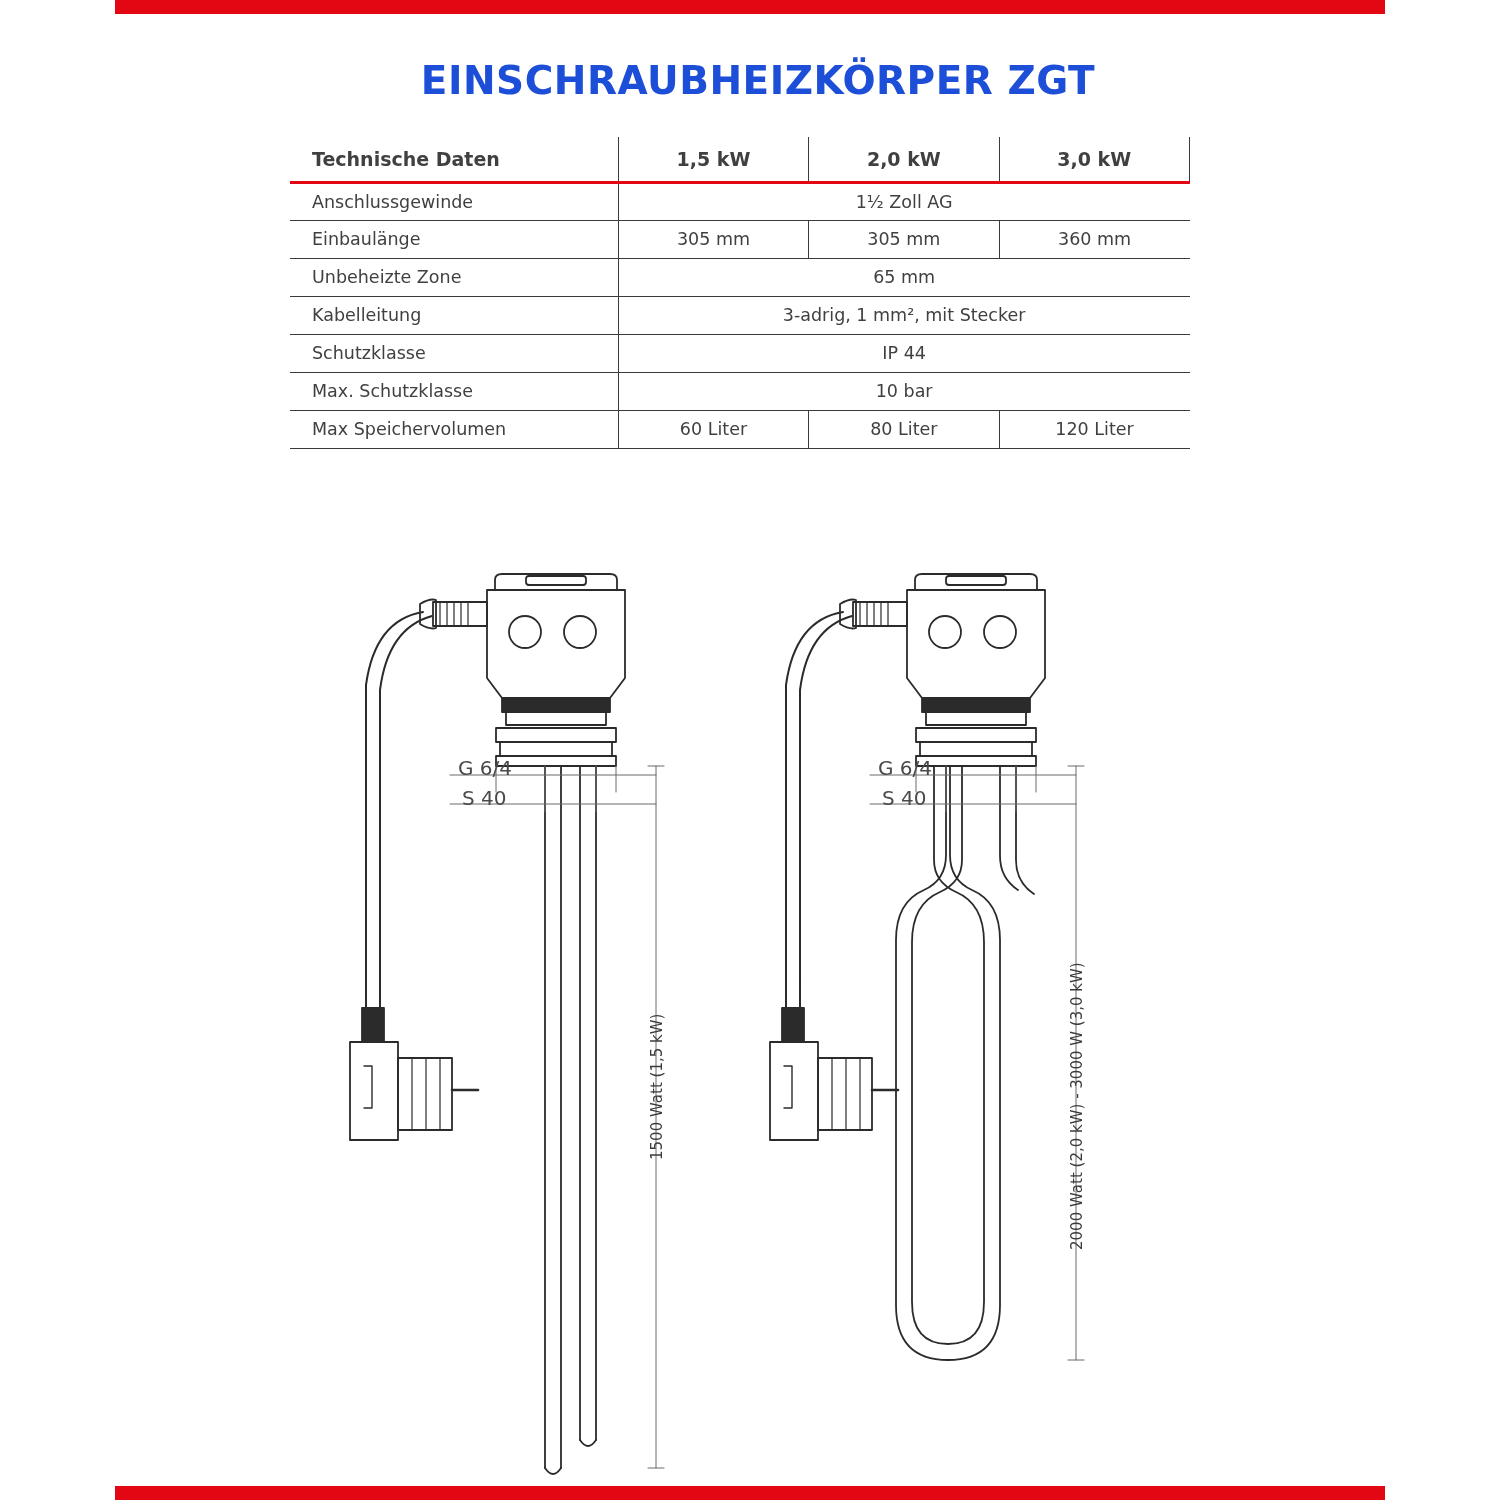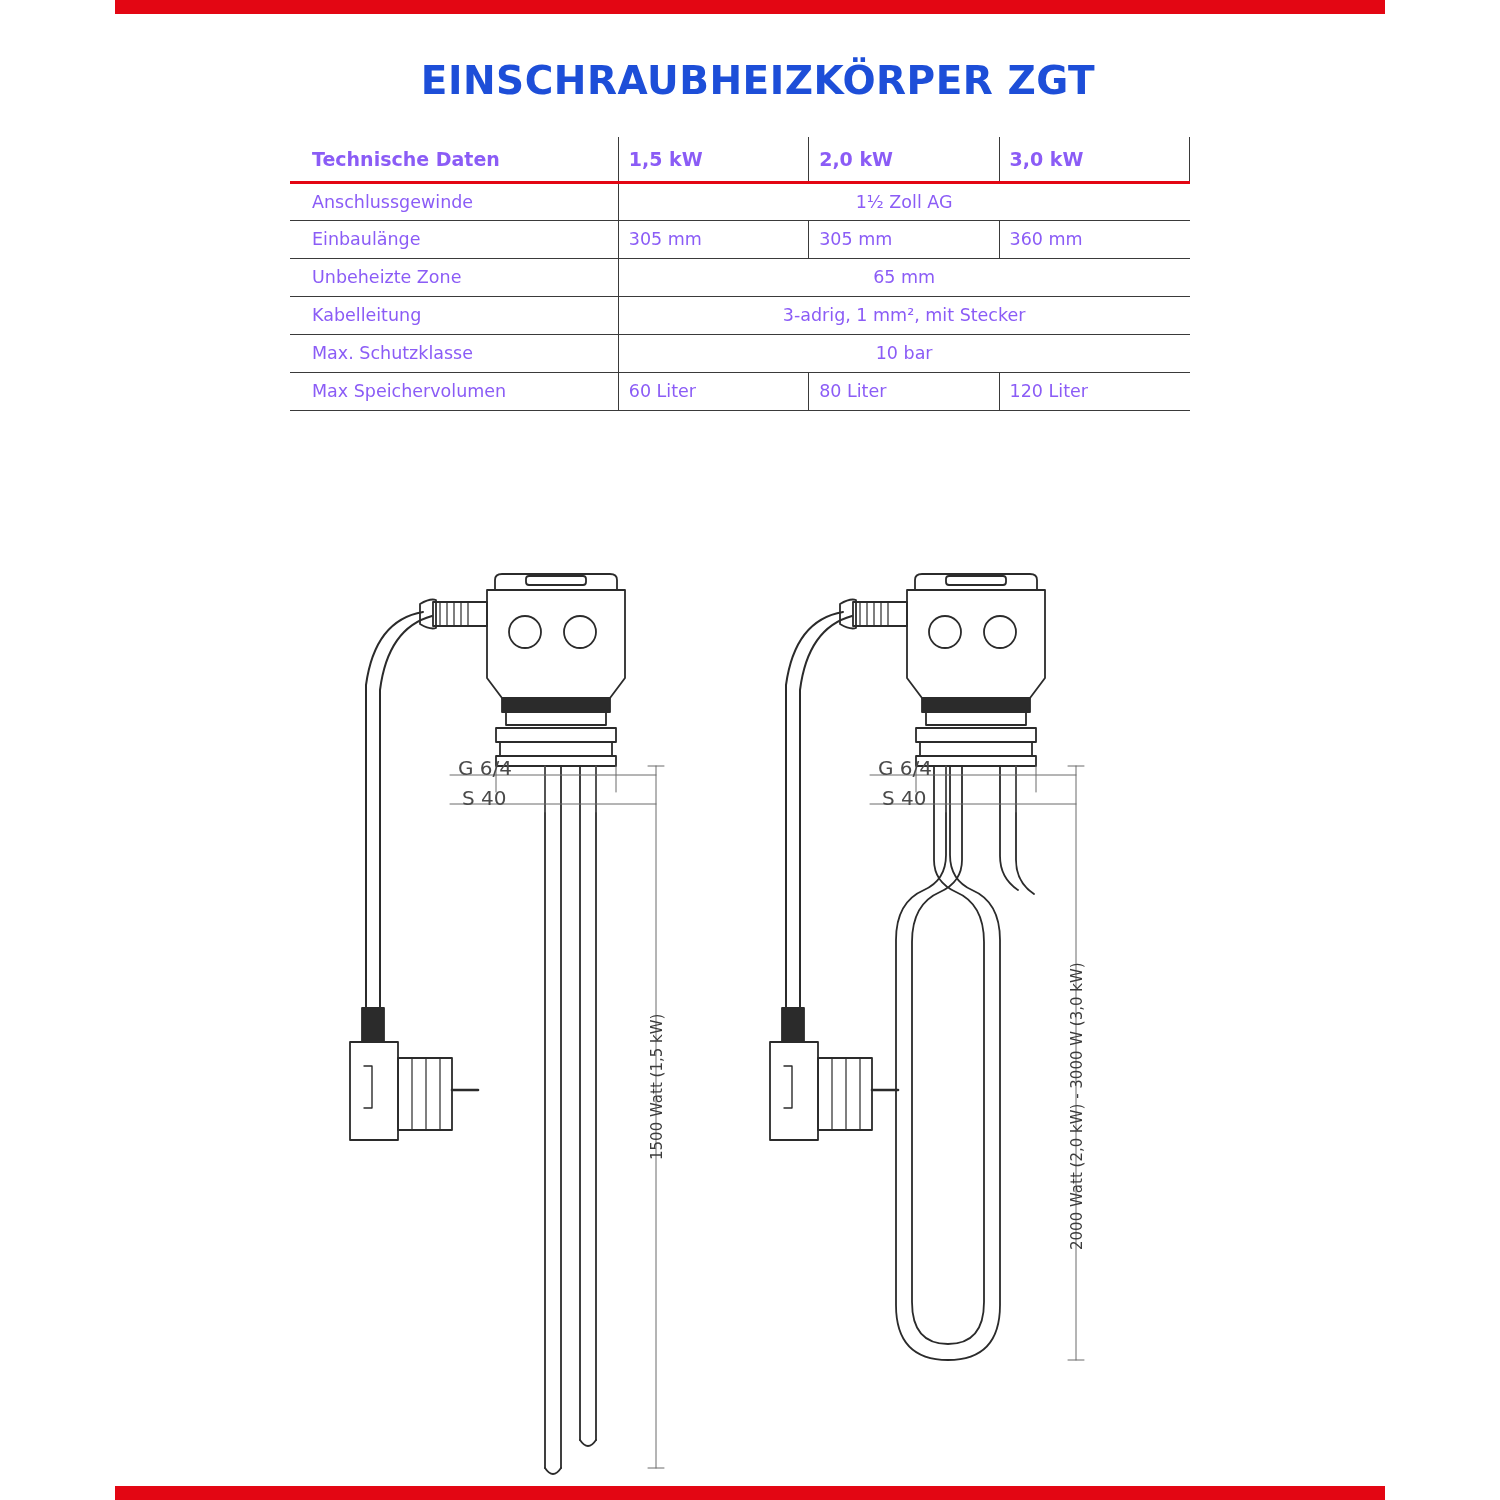--- a/index.html
+++ b/index.html
@@ -49,21 +49,21 @@
   .table-wrap {
     position: absolute;
     left: 290px;
     top: 137px;
     width: 900px;
   }
   table.spec {
     border-collapse: collapse;
     width: 900px;
     font-family: "DejaVu Sans", sans-serif;
-    color: #8b5cf6;
+    color: #404040;
   }
   table.spec td, table.spec th {
     border-left: 1.6px solid #3a3a3a;
     border-right: 1.6px solid #3a3a3a;
     border-bottom: 1.6px solid #3a3a3a;
     font-size: 17.5px;
     height: 38px;
     padding: 0 10px;
     font-weight: normal;
     box-sizing: border-box;
@@ -73,21 +73,21 @@
     font-size: 19px;
     height: 45px;
     border-bottom: 3.5px solid #e30613;
     border-top: none;
   }
   table.spec tr.head th.label {
     text-align: left;
     padding-left: 22px;
   }
   table.spec th.col, table.spec td.col {
-    text-align: left;
+    text-align: center;
     width: 145px;
   }
   table.spec td.label {
     text-align: left;
     padding-left: 22px;
     width: 250px;
     border-left: none;
   }
   table.spec tr.head th.label { border-left: none; }
   table.spec td.span3 {
@@ -170,20 +170,24 @@
           <td class="col">305 mm</td>
           <td class="col last">360 mm</td>
         </tr>
         <tr>
           <td class="label">Unbeheizte Zone</td>
           <td class="span3" colspan="3">65 mm</td>
         </tr>
         <tr>
           <td class="label">Kabelleitung</td>
           <td class="span3" colspan="3">3-adrig, 1 mm², mit Stecker</td>
+        </tr>
+        <tr>
+          <td class="label">Schutzklasse</td>
+          <td class="span3" colspan="3">IP 44</td>
         </tr>
         <tr>
           <td class="label">Max. Schutzklasse</td>
           <td class="span3" colspan="3">10 bar</td>
         </tr>
         <tr>
           <td class="label">Max Speichervolumen</td>
           <td class="col">60 Liter</td>
           <td class="col">80 Liter</td>
           <td class="col last">120 Liter</td>

